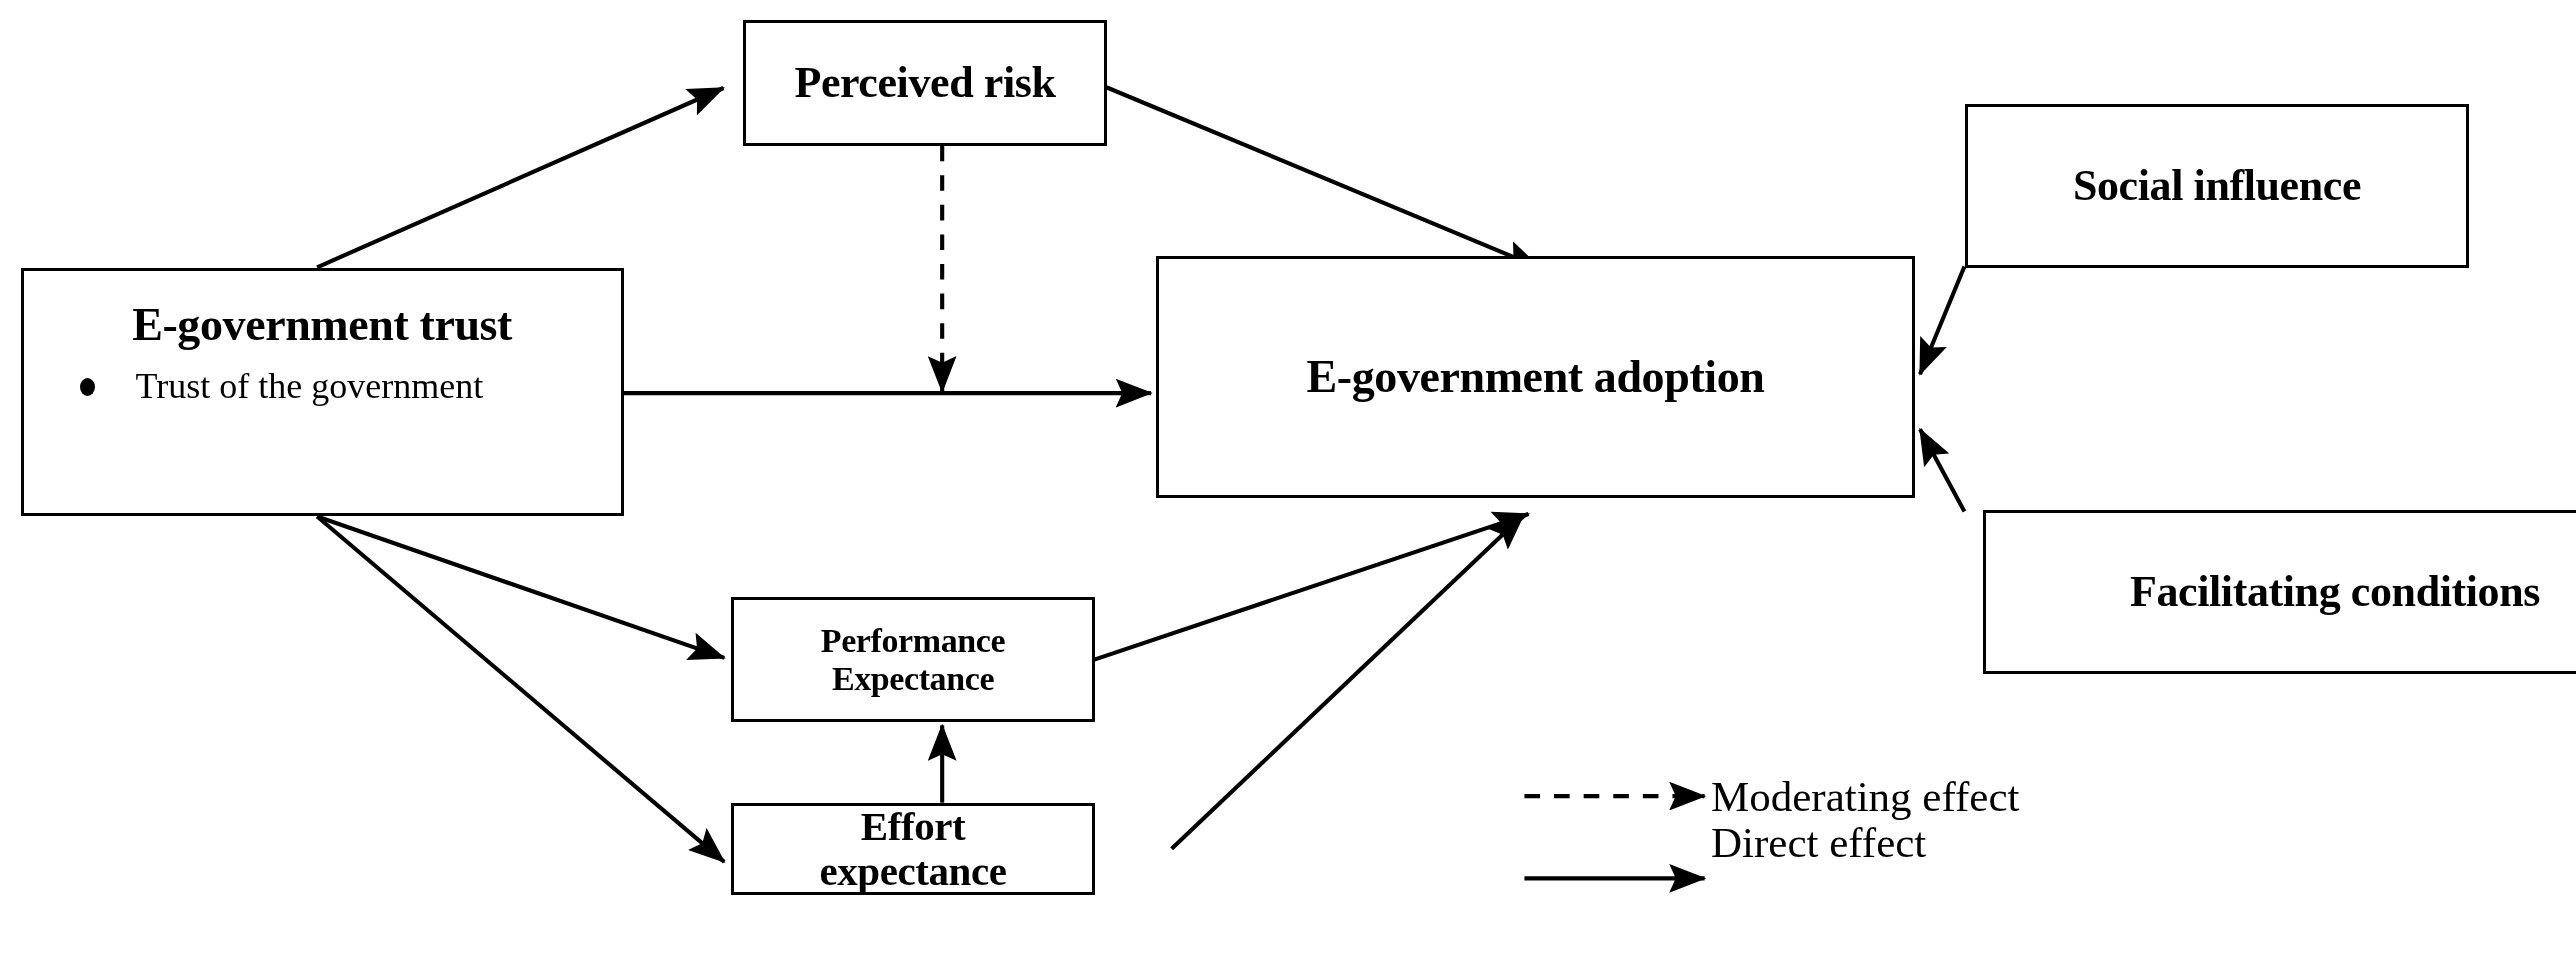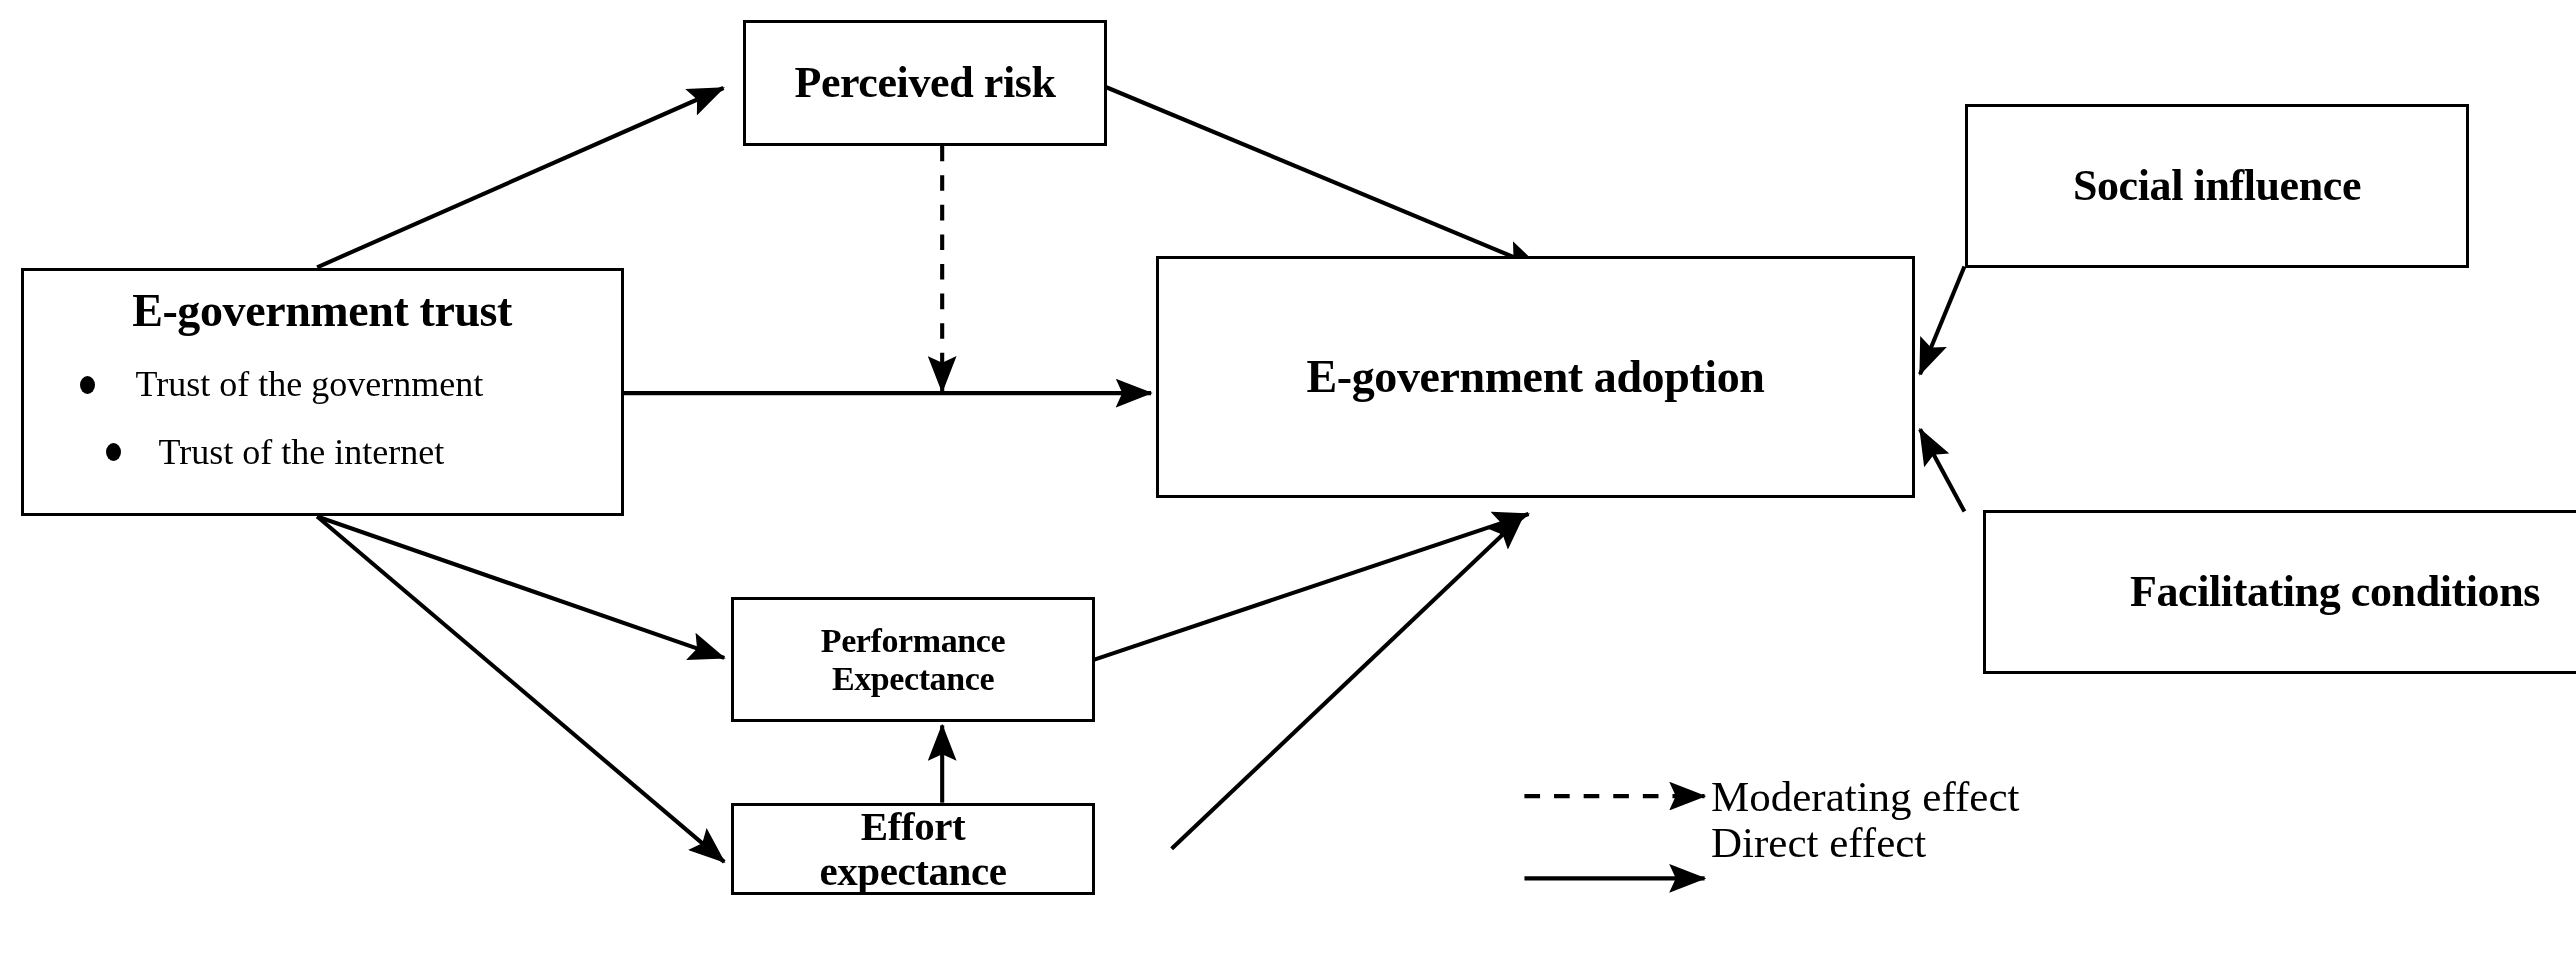--- a/index.html
+++ b/index.html
@@ -39,26 +39,26 @@
   .node-title {
     font-weight: bold;
     line-height: 1.1;
     letter-spacing: -0.4px;
   }
 
   
   #node-trust {
     left: 20.6px; top: 268px; width: 603px; height: 248px;
     justify-content: flex-start;
-    padding-top: 15px;
+    padding-top: 29px;
   }
   #node-trust .node-title { font-size: 46px; }
   .bullet-list {
     list-style: none;
-    margin: 12px;
+    margin: 0;
     padding: 0;
     width: 100%;
   }
   .bullet-item {
     display: flex;
     align-items: center;
     font-size: 36px;
     font-weight: normal;
     line-height: 1.1;
     margin-top: 16.5px;
@@ -145,24 +145,20 @@
     <line x1="1853" y1="1068" x2="2072" y2="1068" stroke="#000000" stroke-width="5" marker-end="url(#arrowhead)"></line>
   </svg>
 
   <div class="node" id="node-trust">
     <div class="node-title">E-government trust</div>
     <ul class="bullet-list">
       <li class="bullet-item" id="bullet-0">
         <span class="bullet-dot"></span>
         <span>Trust of the government</span>
       </li>
-      <li class="bullet-item" id="bullet-1">
-        <span class="bullet-dot"></span>
-        <span>Trust of  the internet</span>
-      </li>
     </ul>
   </div>
 
   <div class="node" id="node-risk">
     <div class="node-title">Perceived risk</div>
   </div>
 
   <div class="node" id="node-adoption">
     <div class="node-title">E-government adoption</div>
   </div>

